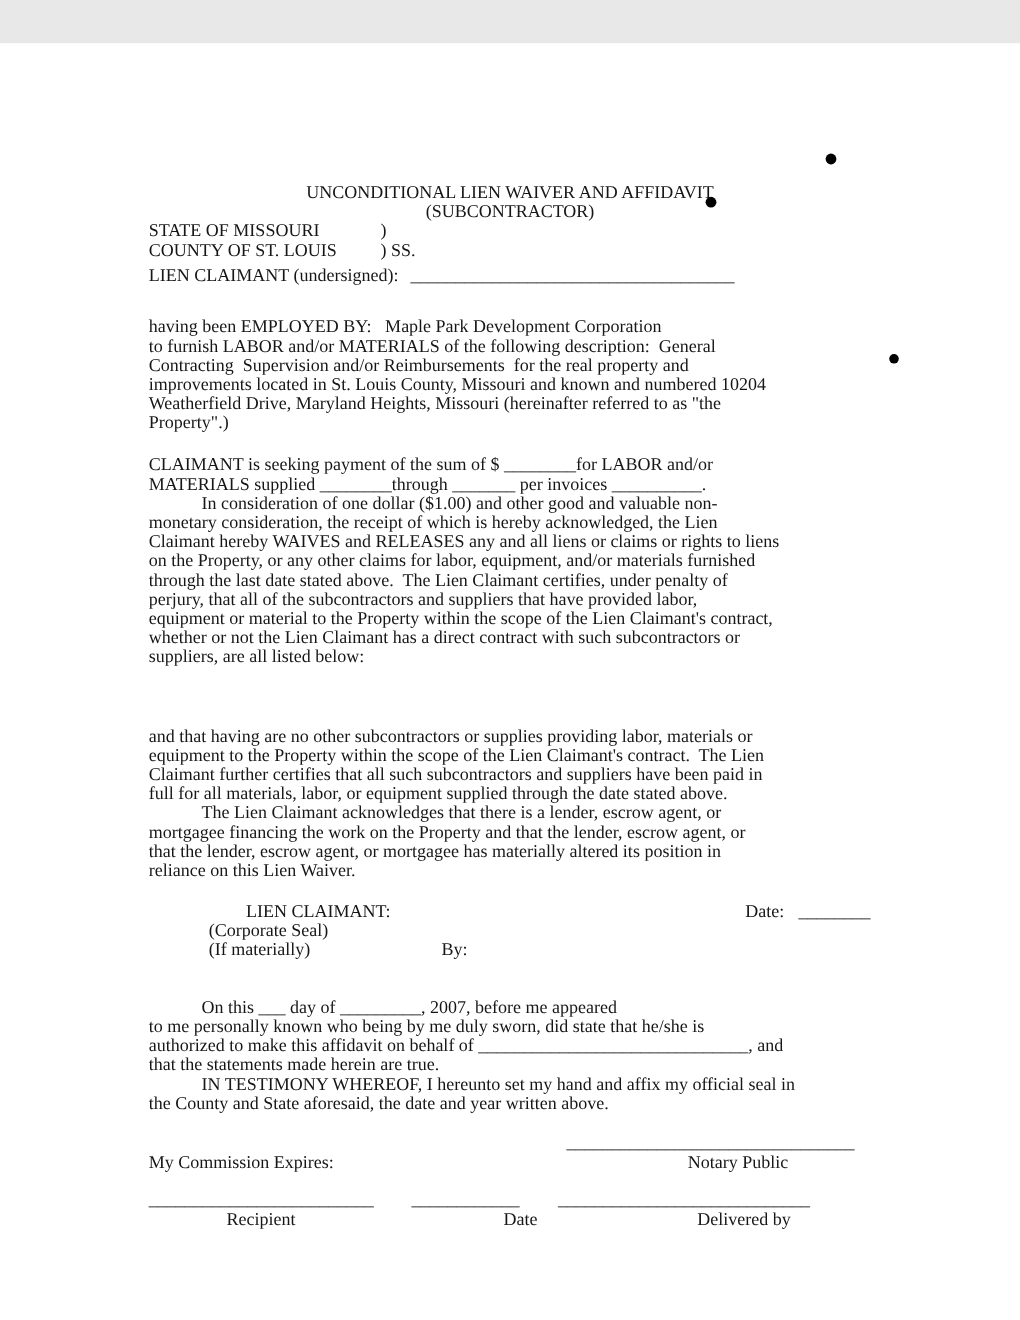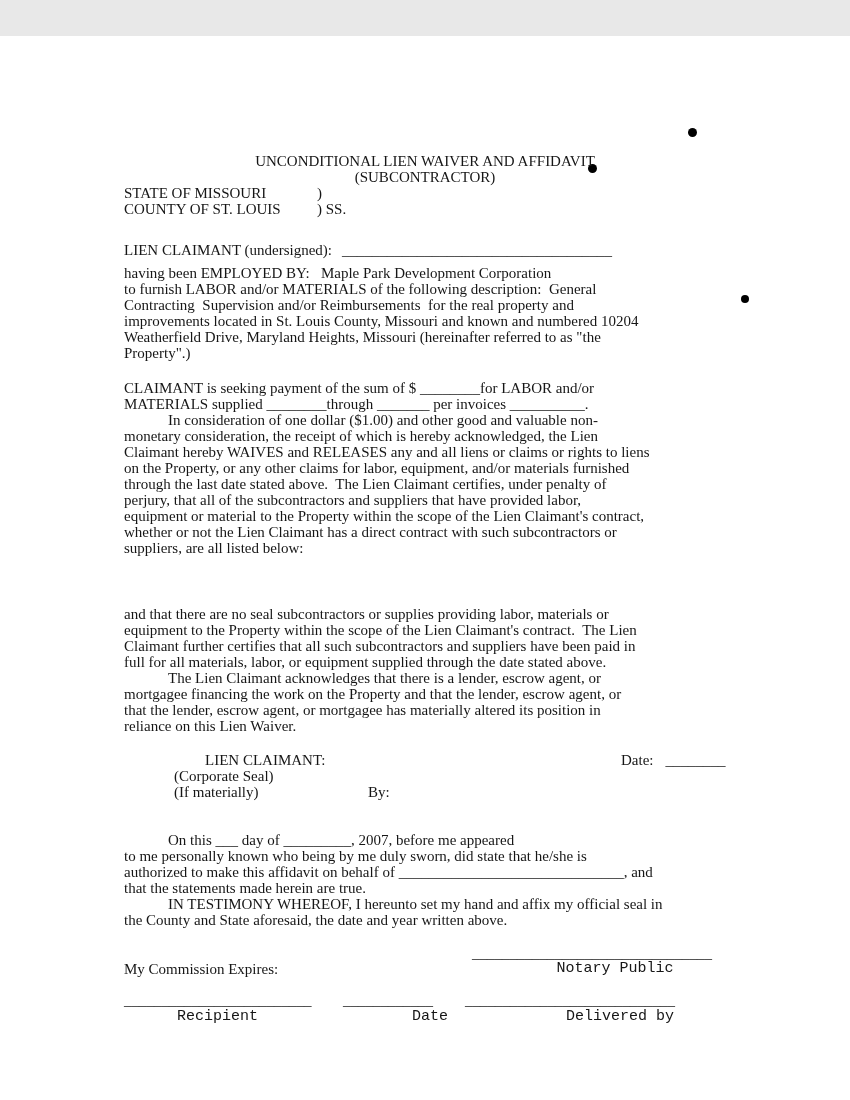--- a/index.html
+++ b/index.html
@@ -14,21 +14,21 @@
     margin-top:36px;
   }
   .blk{position:absolute;left:124px;}
   .center{left:0;width:850px;text-align:center;}
   .ln{height:16px;line-height:16px;white-space:pre;position:relative;}
   .ind{padding-left:44px;}
   .abs{position:absolute;top:0;white-space:pre;}
   .jurlab{display:inline-block;width:193px;}
   .g10{display:inline-block;width:10px;}
   .g12{display:inline-block;width:12px;}
-  .ctr{text-align:center;display:inline-block;font-family:Liberation Mono, monospace;}
+  .ctr{text-align:center;display:inline-block;}
   .dot{position:absolute;background:#000000;border-radius:50%;}
 </style>
 </head>
 <body>
 
 <div class="page">
 
   <div class="dot" style="left:688px;top:92px;width:9px;height:9px;"></div>
   <div class="dot" style="left:588px;top:128px;width:9px;height:9px;"></div>
   <div class="dot" style="left:741px;top:259px;width:8px;height:8px;"></div>
@@ -36,21 +36,21 @@
   <div class="blk center" style="top:117px;">
     <div class="ln">UNCONDITIONAL LIEN WAIVER AND AFFIDAVIT</div>
     <div class="ln">(SUBCONTRACTOR)</div>
   </div>
 
   <div class="blk" style="top:149px;">
     <div class="ln"><span class="jurlab">STATE OF MISSOURI</span><span>)</span></div>
     <div class="ln"><span class="jurlab">COUNTY OF ST. LOUIS</span><span>) SS.</span></div>
   </div>
 
-  <div class="blk" style="top:206px;">
+  <div class="blk" style="top:186px;">
     <div class="ln"><span>LIEN CLAIMANT (undersigned):</span><span class="g10"></span><span>____________________________________</span></div>
   </div>
 
   <div class="blk" style="top:229px;">
     <div class="ln">having been EMPLOYED BY:   Maple Park Development Corporation</div>
     <div class="ln">to furnish LABOR and/or MATERIALS of the following description:  General</div>
     <div class="ln">Contracting  Supervision and/or Reimbursements  for the real property and</div>
     <div class="ln">improvements located in St. Louis County, Missouri and known and numbered 10204</div>
     <div class="ln">Weatherfield Drive, Maryland Heights, Missouri (hereinafter referred to as "the</div>
     <div class="ln">Property".)</div>
@@ -64,21 +64,21 @@
     <div class="ln">Claimant hereby WAIVES and RELEASES any and all liens or claims or rights to liens</div>
     <div class="ln">on the Property, or any other claims for labor, equipment, and/or materials furnished</div>
     <div class="ln">through the last date stated above.  The Lien Claimant certifies, under penalty of</div>
     <div class="ln">perjury, that all of the subcontractors and suppliers that have provided labor,</div>
     <div class="ln">equipment or material to the Property within the scope of the Lien Claimant's contract,</div>
     <div class="ln">whether or not the Lien Claimant has a direct contract with such subcontractors or</div>
     <div class="ln">suppliers, are all listed below:</div>
   </div>
 
   <div class="blk" style="top:570px;">
-    <div class="ln">and that there are no seal subcontractors or supplies providing labor, materials or</div>
+    <div class="ln">and that having are no other subcontractors or supplies providing labor, materials or</div>
     <div class="ln">equipment to the Property within the scope of the Lien Claimant's contract.  The Lien</div>
     <div class="ln">Claimant further certifies that all such subcontractors and suppliers have been paid in</div>
     <div class="ln">full for all materials, labor, or equipment supplied through the date stated above.</div>
     <div class="ln ind">The Lien Claimant acknowledges that there is a lender, escrow agent, or</div>
     <div class="ln">mortgagee financing the work on the Property and that the lender, escrow agent, or</div>
     <div class="ln">that the lender, escrow agent, or mortgagee has materially altered its position in</div>
     <div class="ln">reliance on this Lien Waiver.</div>
   </div>
 
   <div class="blk" style="top:716px;width:610px;">

